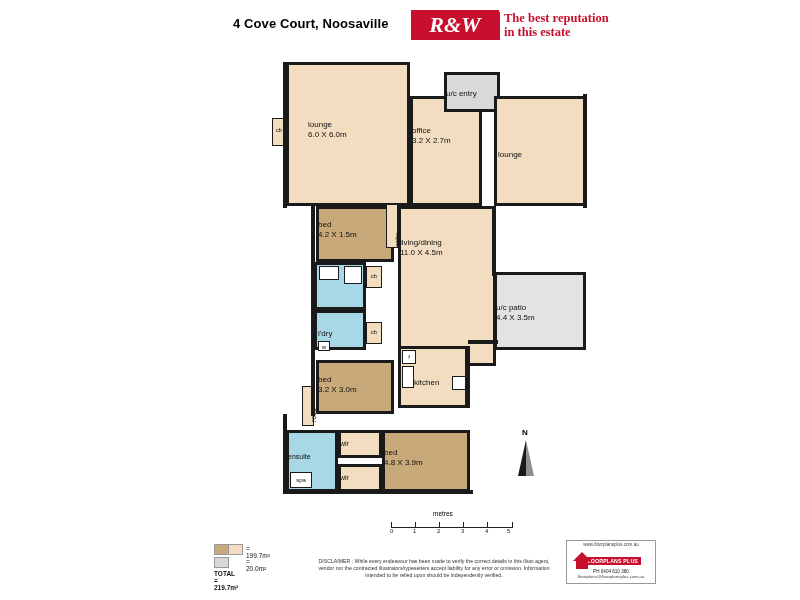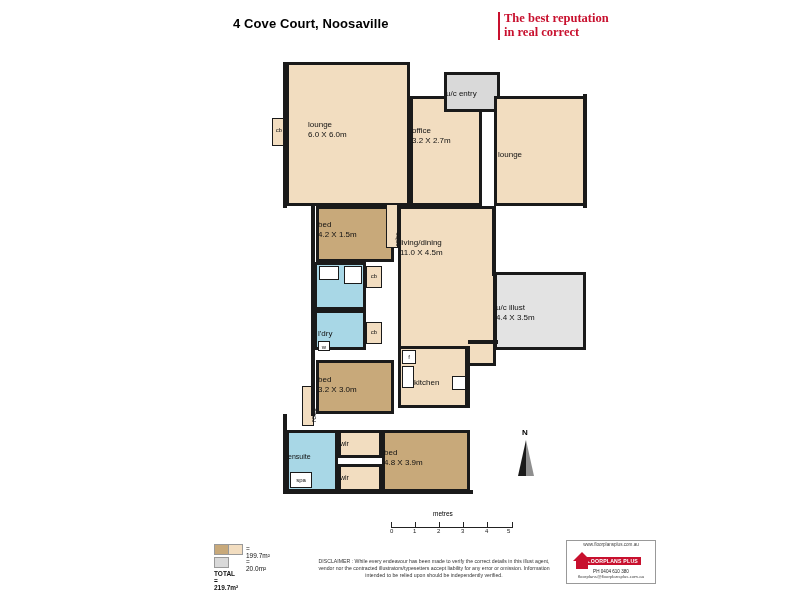--- a/index.html
+++ b/index.html
@@ -270,25 +270,26 @@
     color: #111;
   }
 </style>
 </head>
 <body>
 
 <div class="page">
 
   <div class="title">4 Cove Court, Noosaville</div>
 
+  <div class="logo-rw">R&amp;W</div>
 
   <div class="logo-tag">
     <span class="bar"></span>
     <div>The best reputation</div>
-    <div>in real correct</div>
+    <div>in this estate</div>
   </div>
 
   <div class="plan">
 
     <div class="room beige" style="left:258px; top:62px; width:124px; height:144px;"></div>
     <div class="label" style="left:280px; top:120px; width:80px;">
       <span>lounge</span><br>
       <span>6.0 X 6.0m</span>
     </div>
     <div class="cb" style="left:244px; top:118px; width:14px; height:28px;">
@@ -322,21 +323,21 @@
     </div>
 
     <div class="room beige" style="left:370px; top:206px; width:98px; height:160px;"></div>
     <div class="label" style="left:372px; top:238px; width:94px;">
       <span>living/dining</span><br>
       <span>11.0 X 4.5m</span>
     </div>
 
     <div class="room lgrey" style="left:466px; top:272px; width:92px; height:78px;"></div>
     <div class="label" style="left:468px; top:303px; width:88px;">
-      <span>u/c illust</span><br>
+      <span>u/c patio</span><br>
       <span>4.4 X 3.5m</span>
     </div>
 
     <div class="room blue" style="left:286px; top:262px; width:52px; height:48px;"></div>
     <div class="fix white" style="left:291px; top:266px; width:20px; height:14px;"></div>
     <div class="fix white" style="left:316px; top:266px; width:18px; height:18px;"></div>
     <div class="cb" style="left:338px; top:266px; width:16px; height:22px;">
       <span style="display:block;margin-top:6px">cb</span>
     </div>
 

